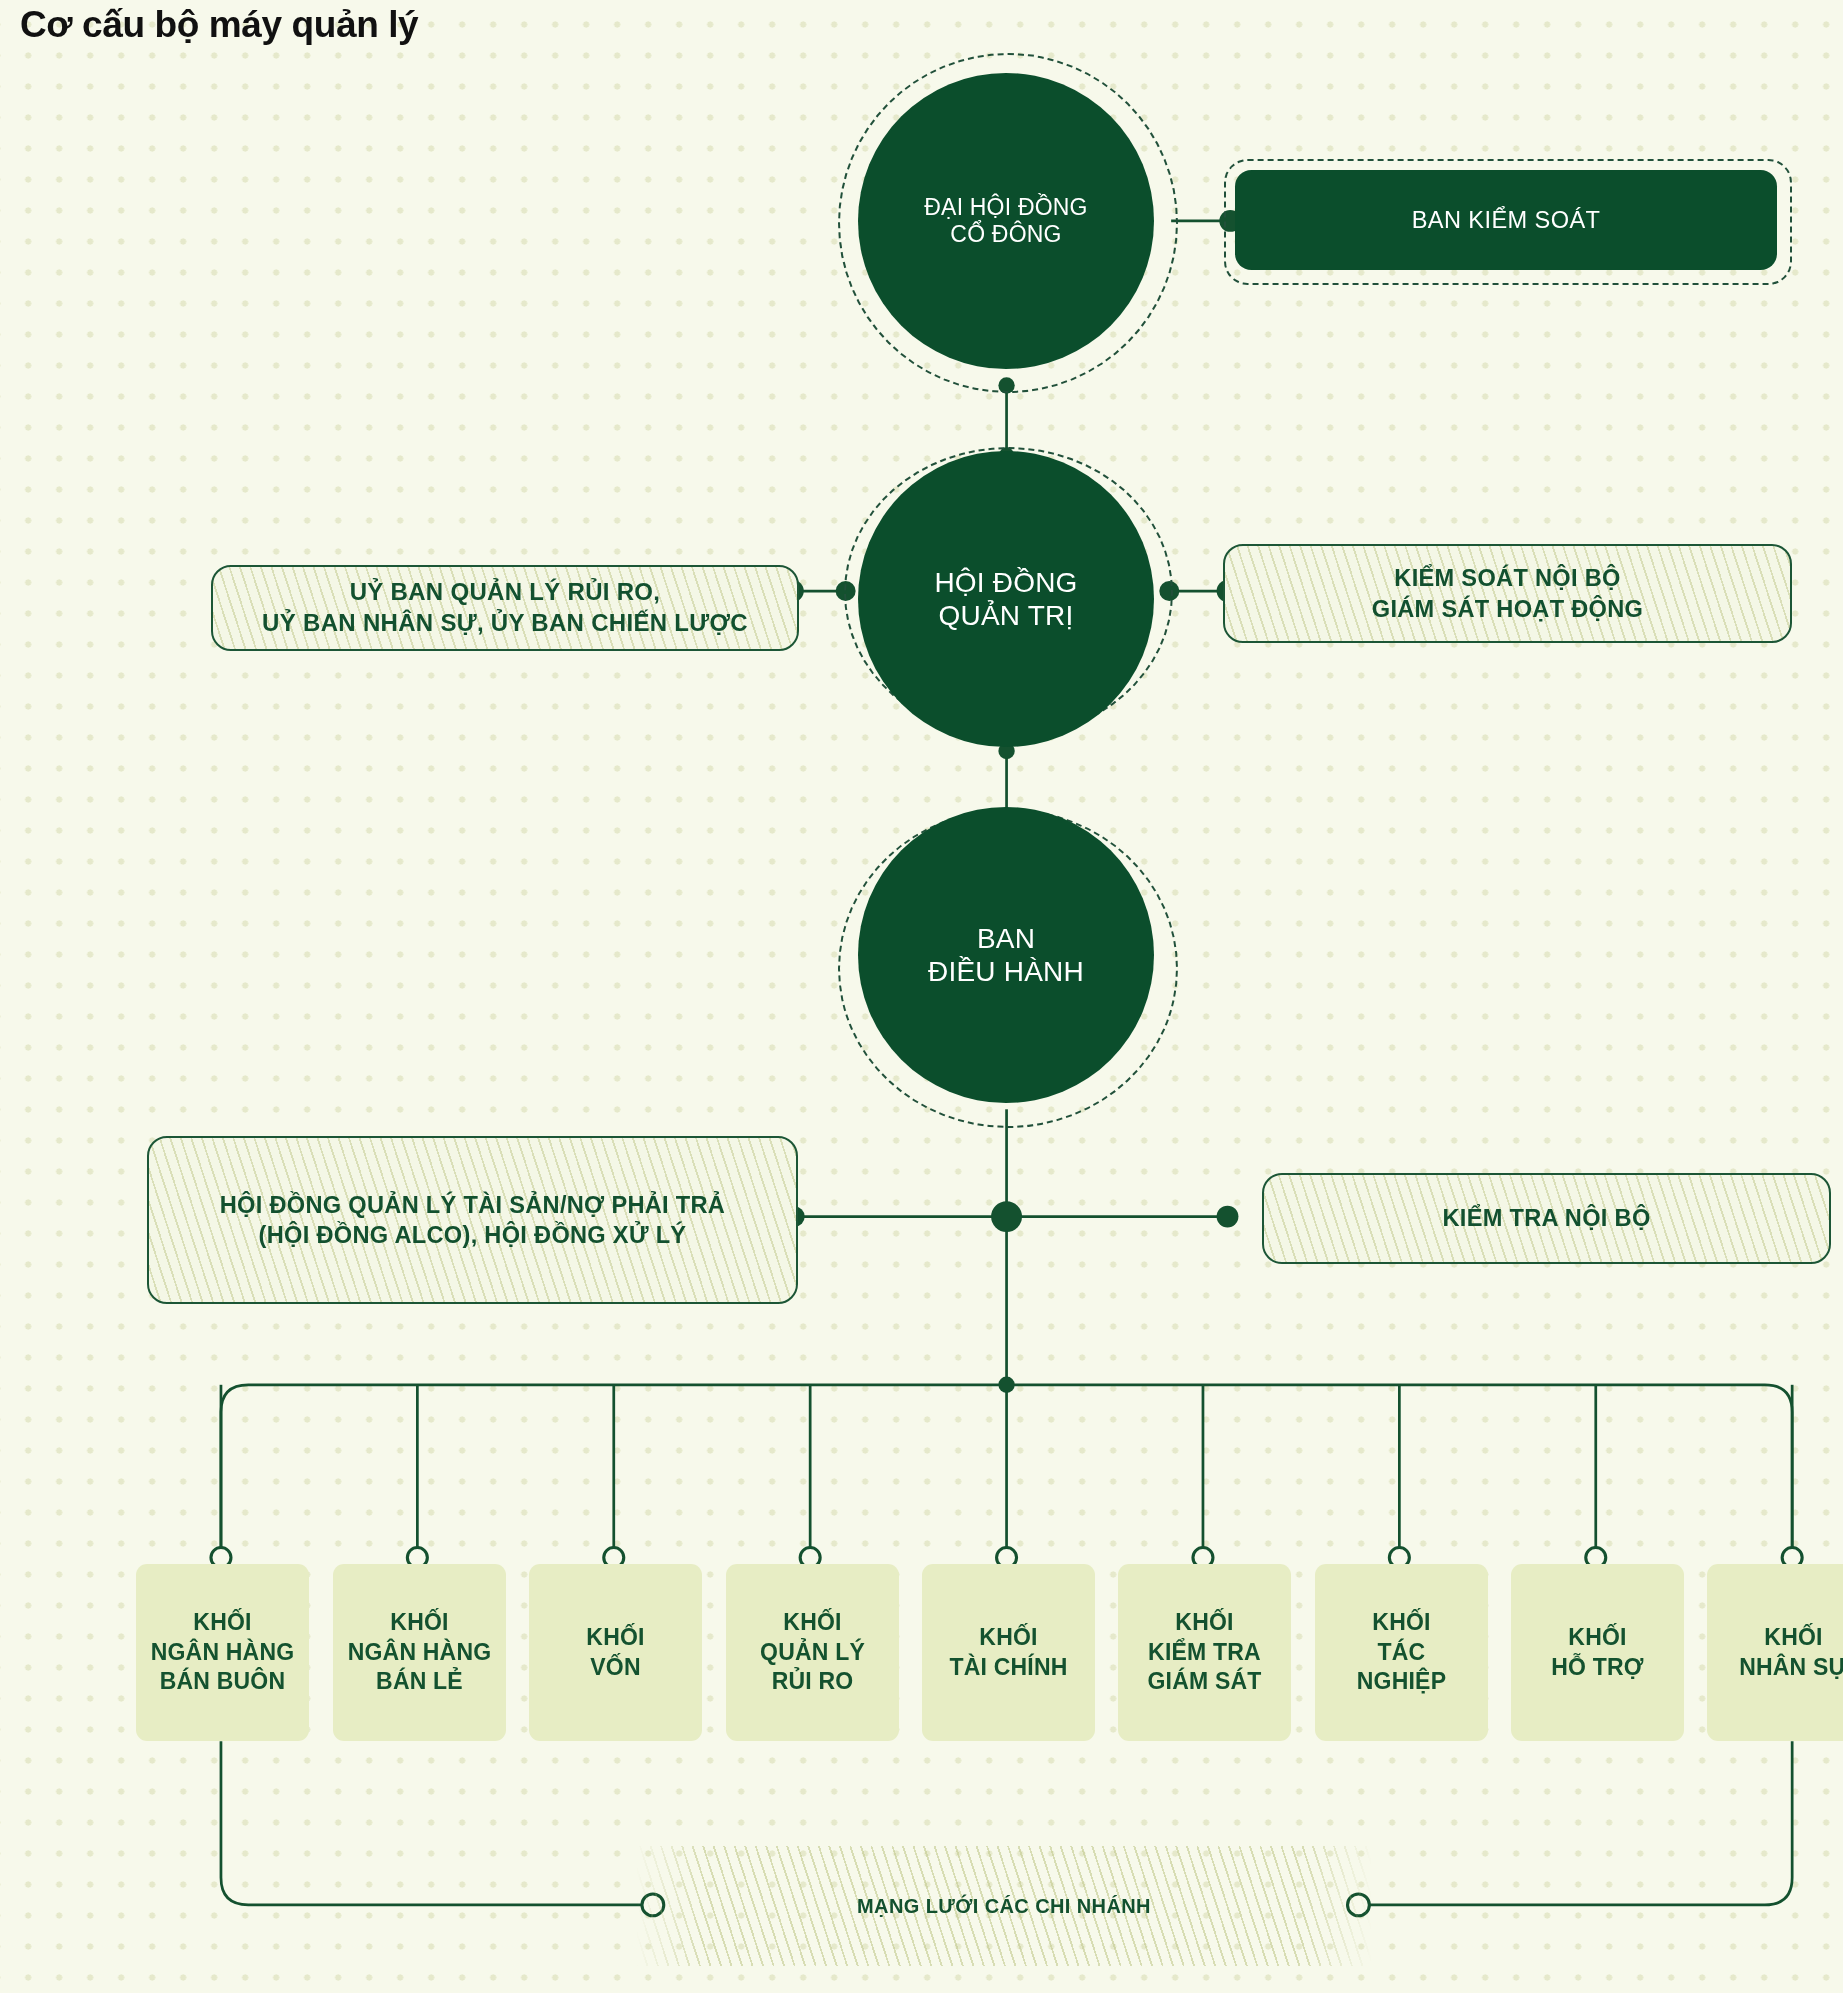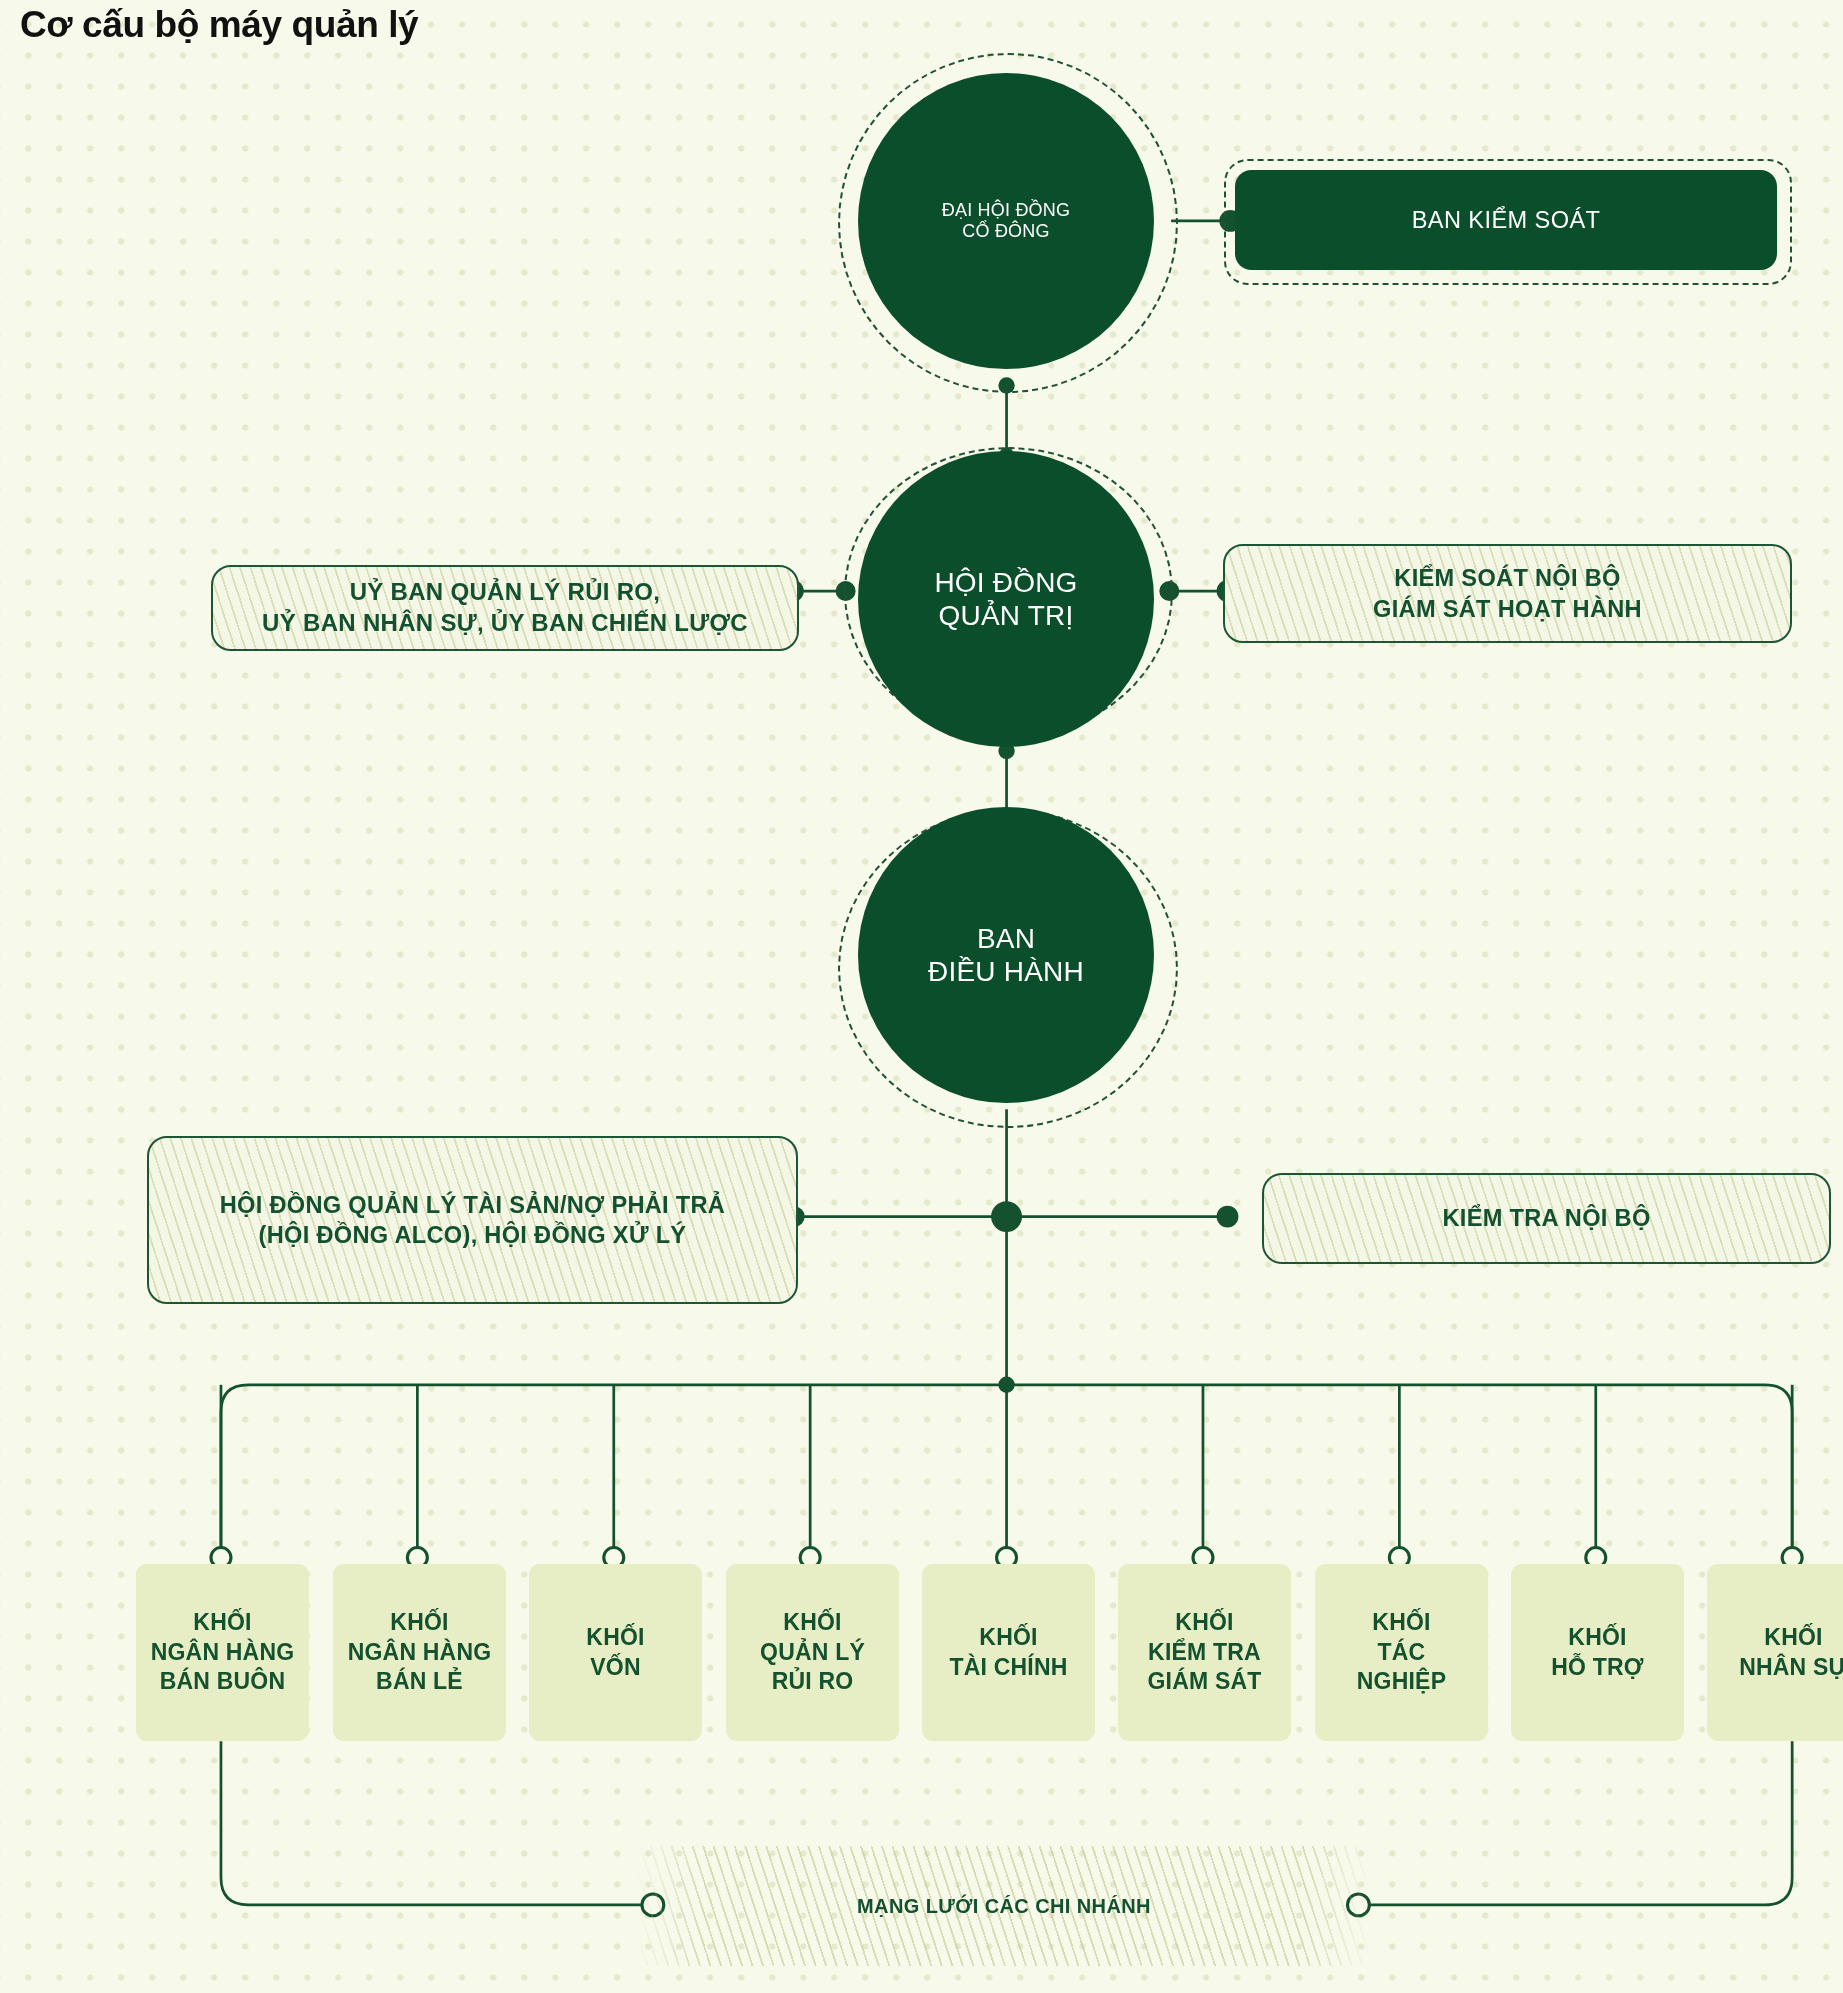--- a/index.html
+++ b/index.html
@@ -213,21 +213,21 @@
     <circle cx="1539" cy="1713" r="11"></circle>
     <circle cx="1755" cy="1713" r="11"></circle>
     <circle cx="1971" cy="1713" r="11"></circle>
 
     <circle cx="718" cy="2095" r="12"></circle>
     <circle cx="1494" cy="2095" r="12"></circle>
   </g>
 </svg>
 
 <div class="circle-ring" style="left:838px; top:53px; width:336px; height:336px;"></div>
-<div class="circle-node" style="left:858px; top:73px; width:296px; height:296px; font-size:18px; font-weight:400;">
+<div class="circle-node" style="left:858px; top:73px; width:296px; height:296px; font-size:23px; font-weight:400;">
   <div class="cn-text">
     <div>ĐẠI HỘI ĐỒNG</div>
     <div>CỔ ĐÔNG</div>
   </div>
 </div>
 
 <div class="box-dark-ring" style="left:1224px; top:159px; width:564px; height:122px;"></div>
 <div class="box-dark" style="left:1235px; top:170px; width:542px; height:100px; font-size:23.6px; font-weight:400;">
   <span>BAN KIỂM SOÁT</span>
 </div>
@@ -243,21 +243,21 @@
 <div class="box-hatch" style="left:211px; top:551px; width:584px; height:82px; font-size:24px;margin-top:14px;">
   <div class="bh-text">
     <div>UỶ BAN QUẢN LÝ RỦI RO,</div>
     <div>UỶ BAN NHÂN SỰ, ỦY BAN CHIẾN LƯỢC</div>
   </div>
 </div>
 
 <div class="box-hatch" style="left:1223px; top:544px; width:565px; height:95px; font-size:23.6px;">
   <div class="bh-text">
     <div>KIỂM SOÁT NỘI BỘ</div>
-    <div>GIÁM SÁT HOẠT HÀNH</div>
+    <div>GIÁM SÁT HOẠT ĐỘNG</div>
   </div>
 </div>
 
 <div class="circle-ring" style="left:838px; top:809px; width:336px; height:315px;"></div>
 <div class="circle-node" style="left:858px; top:807px; width:296px; height:296px; font-size:28px; font-weight:400;">
   <div class="cn-text">
     <div>BAN</div>
     <div>ĐIỀU HÀNH</div>
   </div>
 </div>

